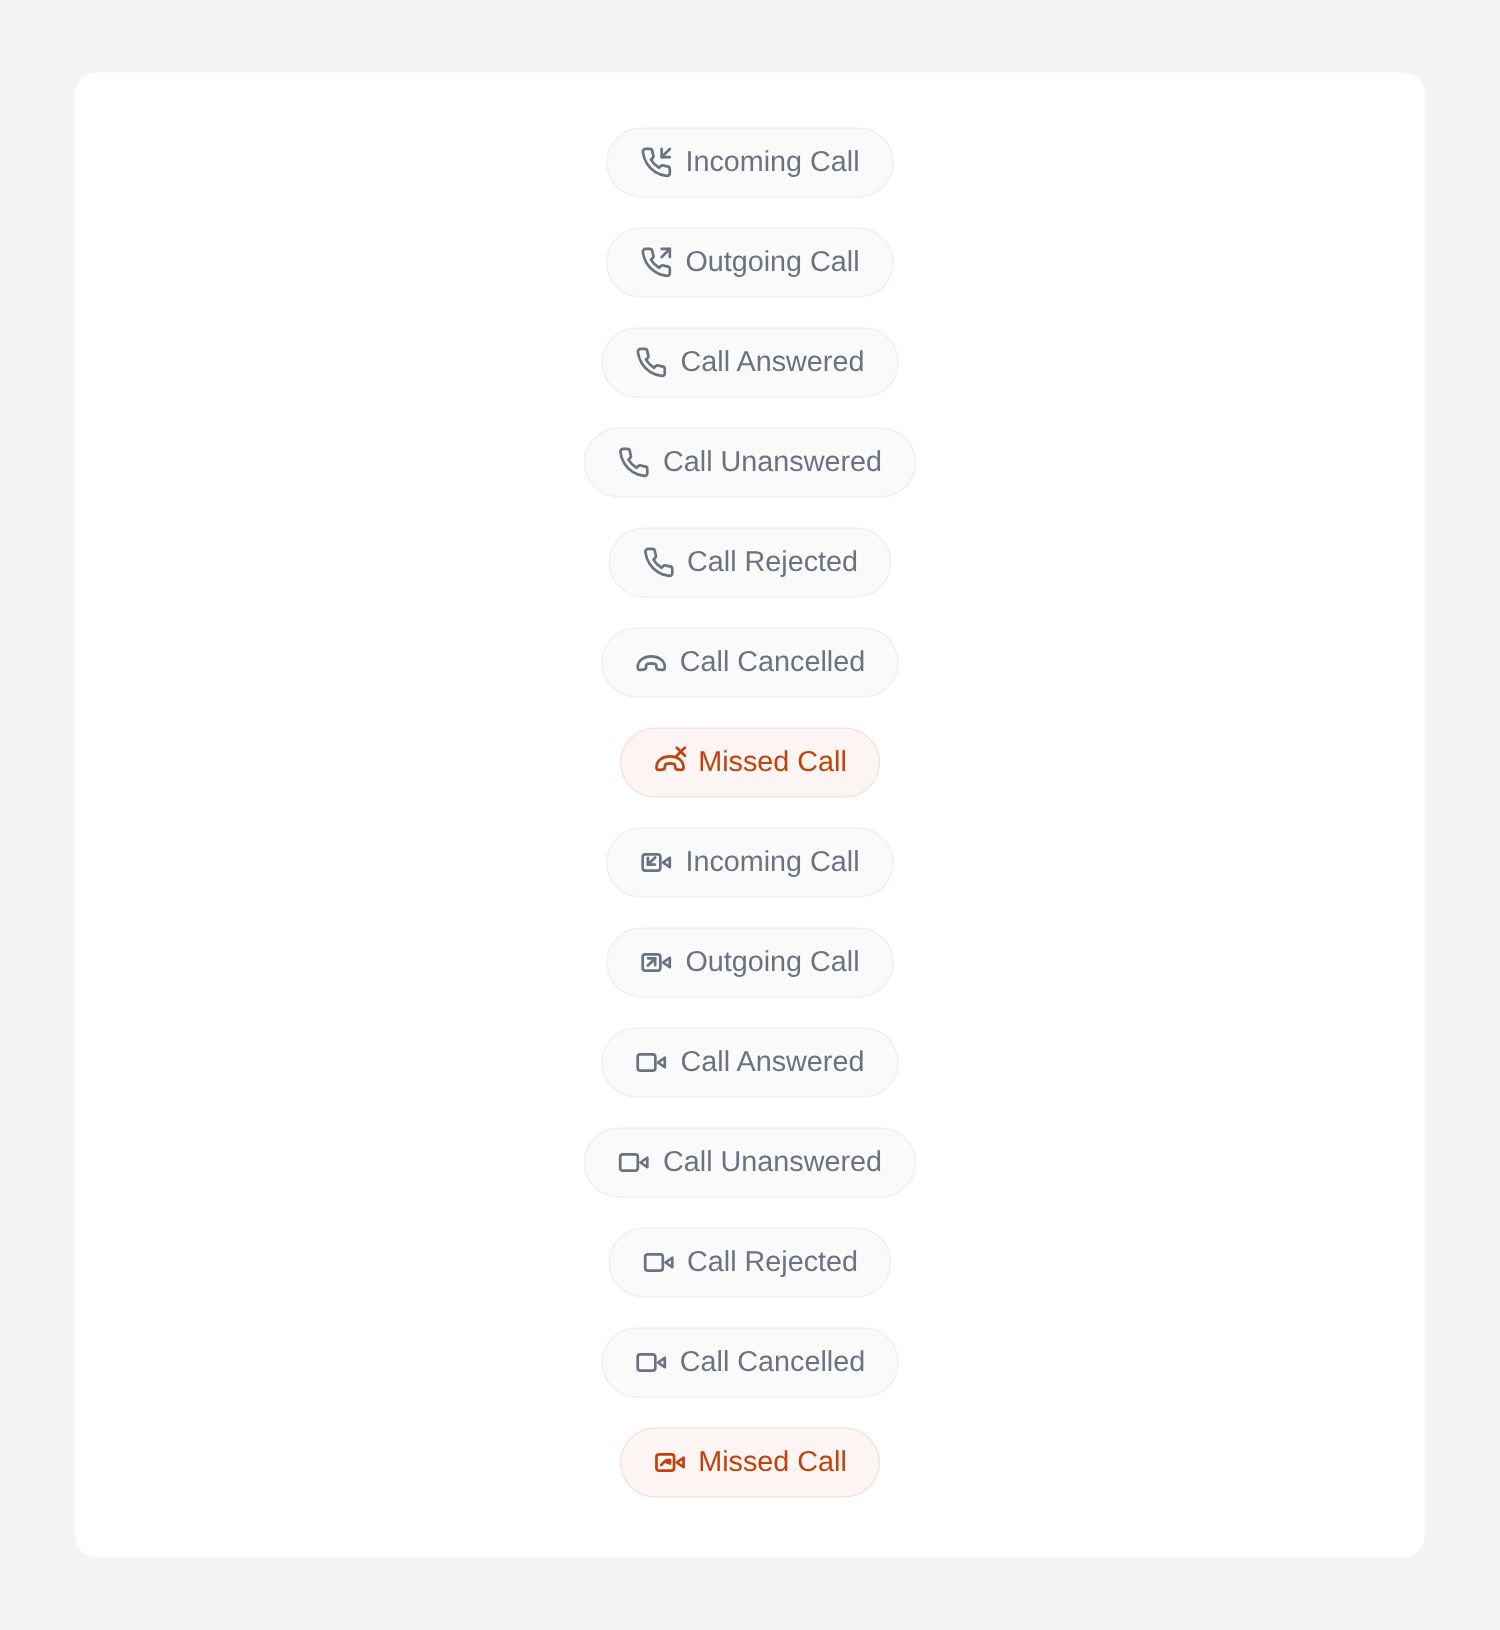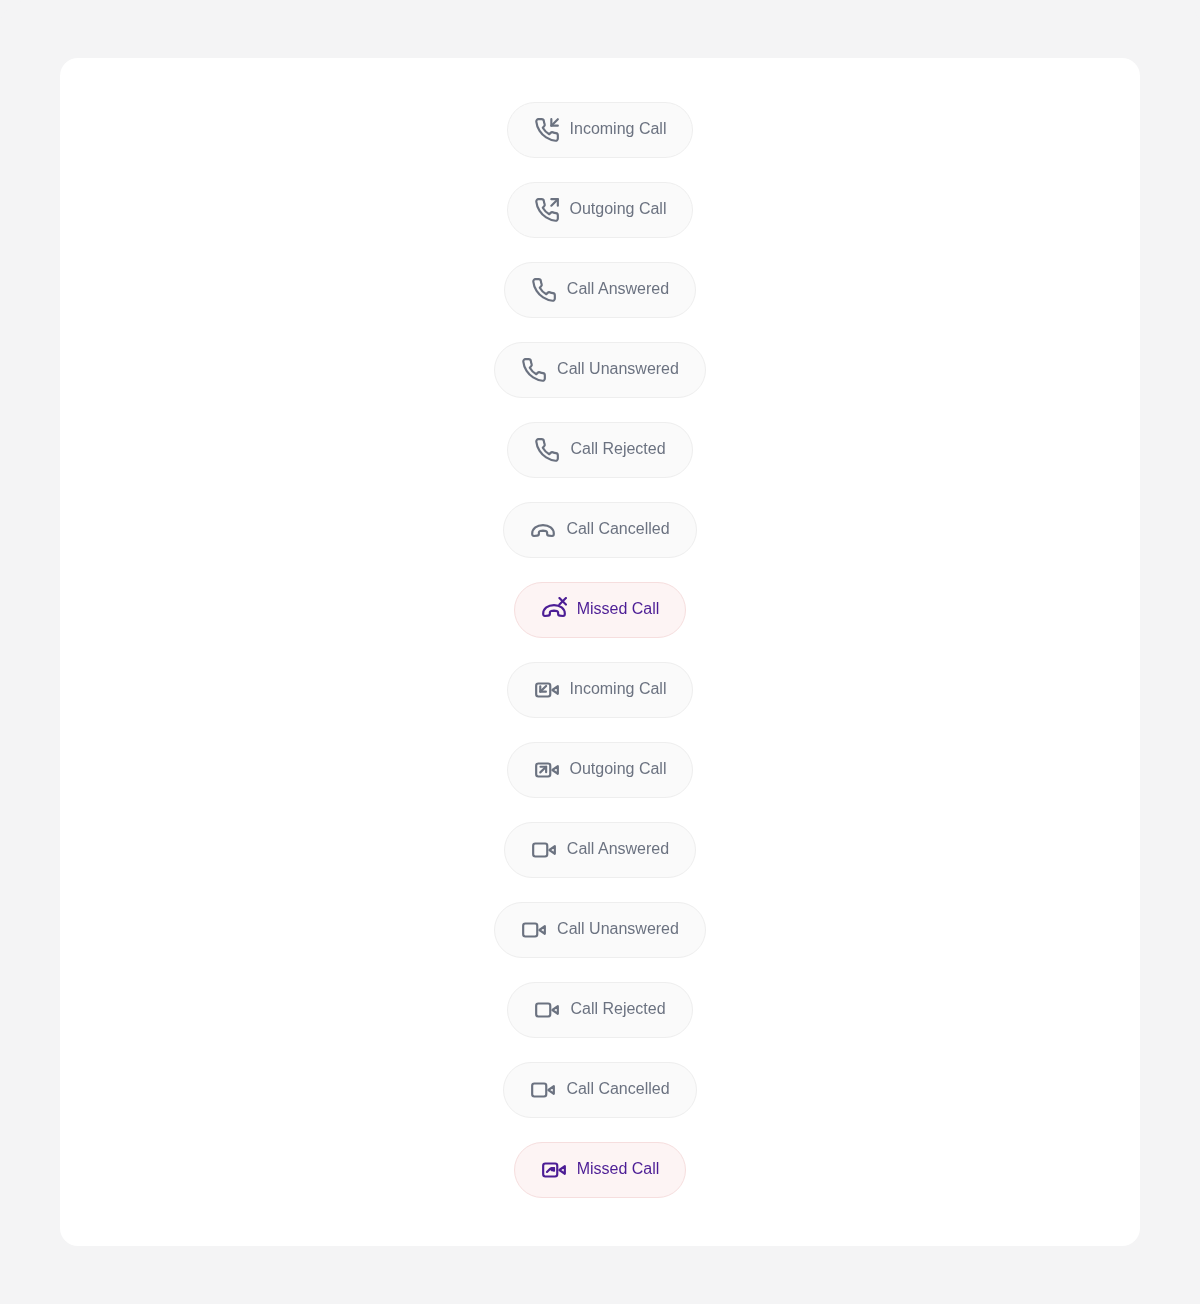--- a/index.html
+++ b/index.html
@@ -45,29 +45,29 @@
     display: inline-flex;
     align-items: center;
     gap: 10px;
     height: 56px;
     padding: 0 26px;
     border-radius: 28px;
     background: #fafafa;
     border: 1px solid #eeeeee;
     box-sizing: border-box;
     color: #6b7280;
-    font-size: 16px;
+    font-size: 23px;
     line-height: 1;
     white-space: nowrap;
     cursor: default;
   }
   .chip.missed {
     background: #fdf4f4;
     border-color: #f6dede;
-    color: #4c1d95;
+    color: #c2410c;
   }
   .chip .glyph {
     display: inline-flex;
     align-items: center;
     justify-content: center;
     width: 26px;
     height: 26px;
     flex: 0 0 26px;
   }
   .chip svg {

